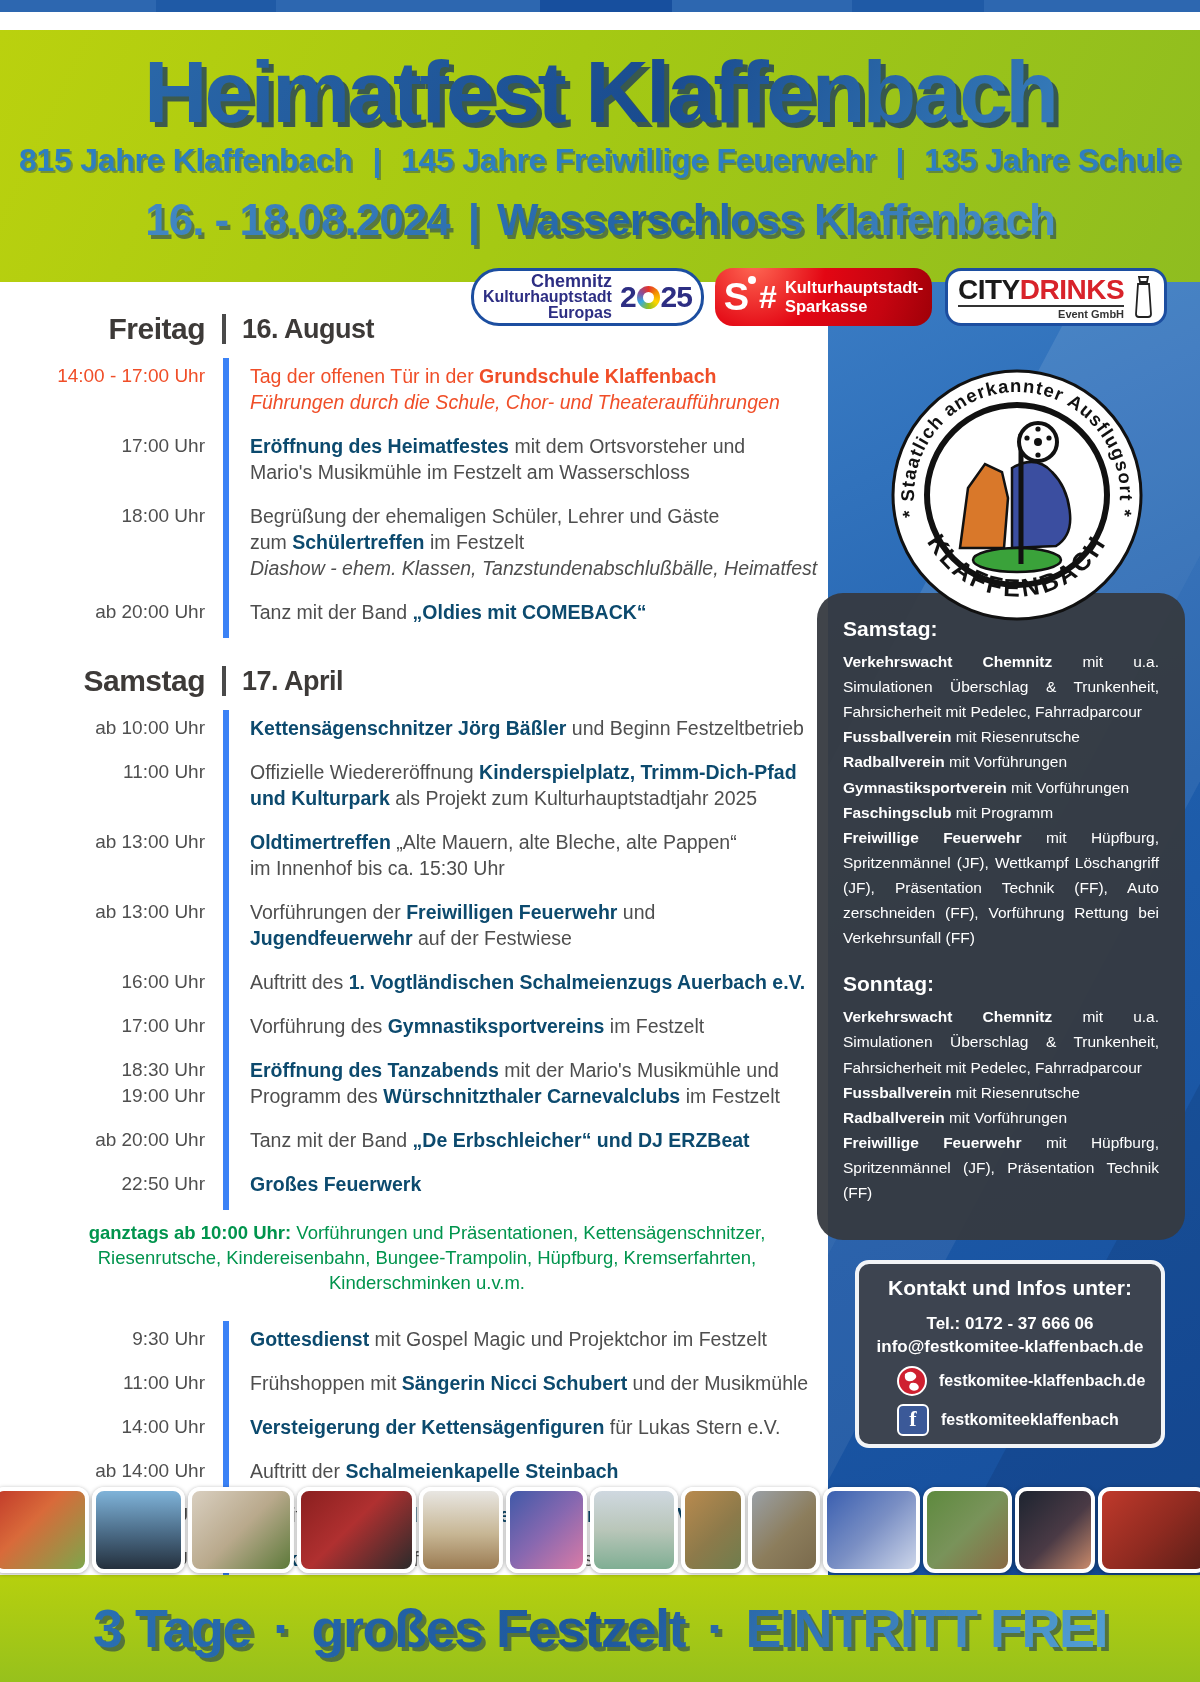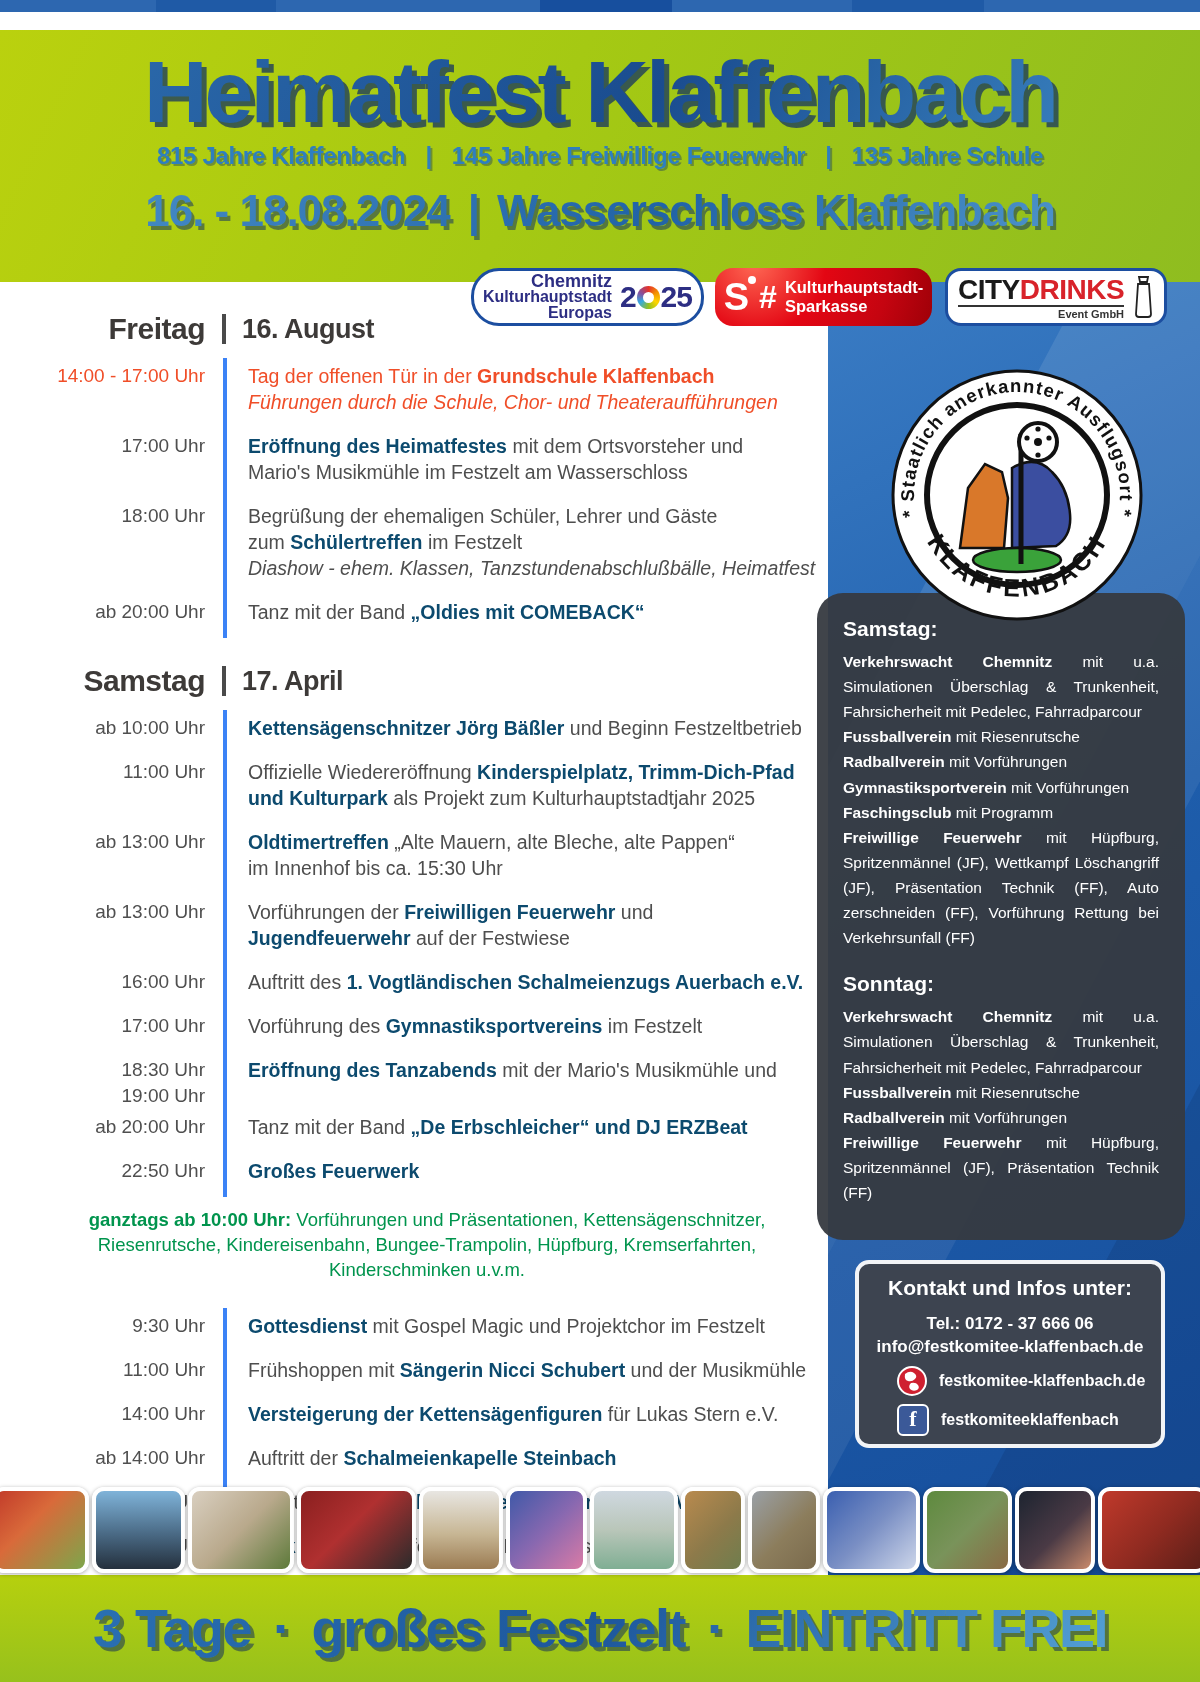--- a/index.html
+++ b/index.html
@@ -11,21 +11,21 @@
     background:linear-gradient(90deg,#2d67b0 0 13%,#1f5aa6 13% 23%,#2d67b0 23% 45%,#174f9e 45% 56%,
       #2d67b0 56% 71%,#1f5aa6 71% 82%,#2d67b0 82% 100%);}
 
   
   .green-header{position:absolute;top:30px;left:0;width:100%;height:252px;
     background:linear-gradient(115deg,#bad10e 0%,#a5c913 45%,#8fbd20 100%);text-align:center;}
   .title{margin:0;padding-top:18px;font-size:88px;font-weight:bold;letter-spacing:-3px;line-height:1;
     background:linear-gradient(120deg,#2e6fb0 0%,#1a4c8f 55%,#3f8cc9 100%);
     -webkit-background-clip:text;background-clip:text;color:transparent;
     filter:drop-shadow(5px 5px 0 rgba(21,52,96,.75));}
-  .subtitle{margin-top:6px;font-size:24px;font-weight:bold;color:#2e7fc0;letter-spacing:-.3px;
+  .subtitle{margin-top:6px;font-size:32px;font-weight:bold;color:#2e7fc0;letter-spacing:-.3px;
     filter:drop-shadow(2px 2px 0 rgba(21,52,96,.40));}
   .subtitle .sep{margin:0 20px;color:#2e7fc0;}
   .dateline{margin-top:16px;font-size:44px;font-weight:bold;letter-spacing:-1px;
     background:linear-gradient(120deg,#4c93cc 0%,#2163a6 55%,#5ba3d6 100%);
     -webkit-background-clip:text;background-clip:text;color:transparent;
     filter:drop-shadow(3px 4px 0 rgba(21,52,96,.55));}
   .dateline .sep{margin:0 18px;}
 
   
   .main{position:absolute;top:282px;left:0;width:1200px;height:1293px;}
@@ -40,21 +40,21 @@
 
   
   #schedule{width:828px;}
   .day-section{margin-bottom:26px;}
   .day-heading{display:flex;align-items:center;margin:0 0 12px 0;}
   .day-heading .day{flex:0 0 205px;text-align:right;font-size:30px;font-weight:bold;color:#3d3a38;letter-spacing:-.5px;}
   .day-heading .day-bar{width:4px;height:30px;background:#4a4a4a;margin:0 16px 0 17px;}
   .day-heading .date{font-size:27px;font-weight:bold;color:#3d3a38;letter-spacing:-.5px;}
   .entry{display:flex;}
   .entry .time{flex:0 0 205px;text-align:right;font-size:19px;color:#4f4f4f;padding-top:5px;line-height:26px;}
-  .entry .desc{margin-left:18px;border-left:4px solid #3b82f6;padding:5px 0 13px 21px;
+  .entry .desc{margin-left:18px;border-left:6px solid #3b82f6;padding:5px 0 13px 21px;
     font-size:19.5px;line-height:26px;color:#4e4e4e;}
   .entry .line{white-space:nowrap;}
   .desc .b{font-weight:bold;color:#0c4a6e;}
   .desc .i{font-style:italic;}
   .entry.accent .time,.entry.accent .desc{color:#f04e28;}
   .entry.accent .desc .b{color:#f04e28;}
   .footnote{margin:10px 40px 0 66px;font-size:18.5px;line-height:25px;color:#00944d;text-align:center;}
   .footnote .b{font-weight:bold;}
 
   
@@ -249,20 +249,21 @@
                 <div class="line"><span>Vorführung des </span><span class="b">Gymnastiksportvereins</span><span> im Festzelt</span></div>
               </div>
             </div>
             <div class="entry">
               <div class="time">
                 <div>18:30 Uhr</div>
                 <div>19:00 Uhr</div>
               </div>
               <div class="desc">
                 <div class="line"><span class="b">Eröffnung des Tanzabends</span><span> mit der Mario's Musikmühle und</span></div>
+                <div class="line"><span>Programm des </span><span class="b">Würschnitzthaler Carnevalclubs</span><span> im Festzelt</span></div>
               </div>
             </div>
             <div class="entry">
               <div class="time">
                 <div>ab 20:00 Uhr</div>
               </div>
               <div class="desc">
                 <div class="line"><span>Tanz mit der Band </span><span class="b">„De Erbschleicher“ und DJ ERZBeat</span></div>
               </div>
             </div>

